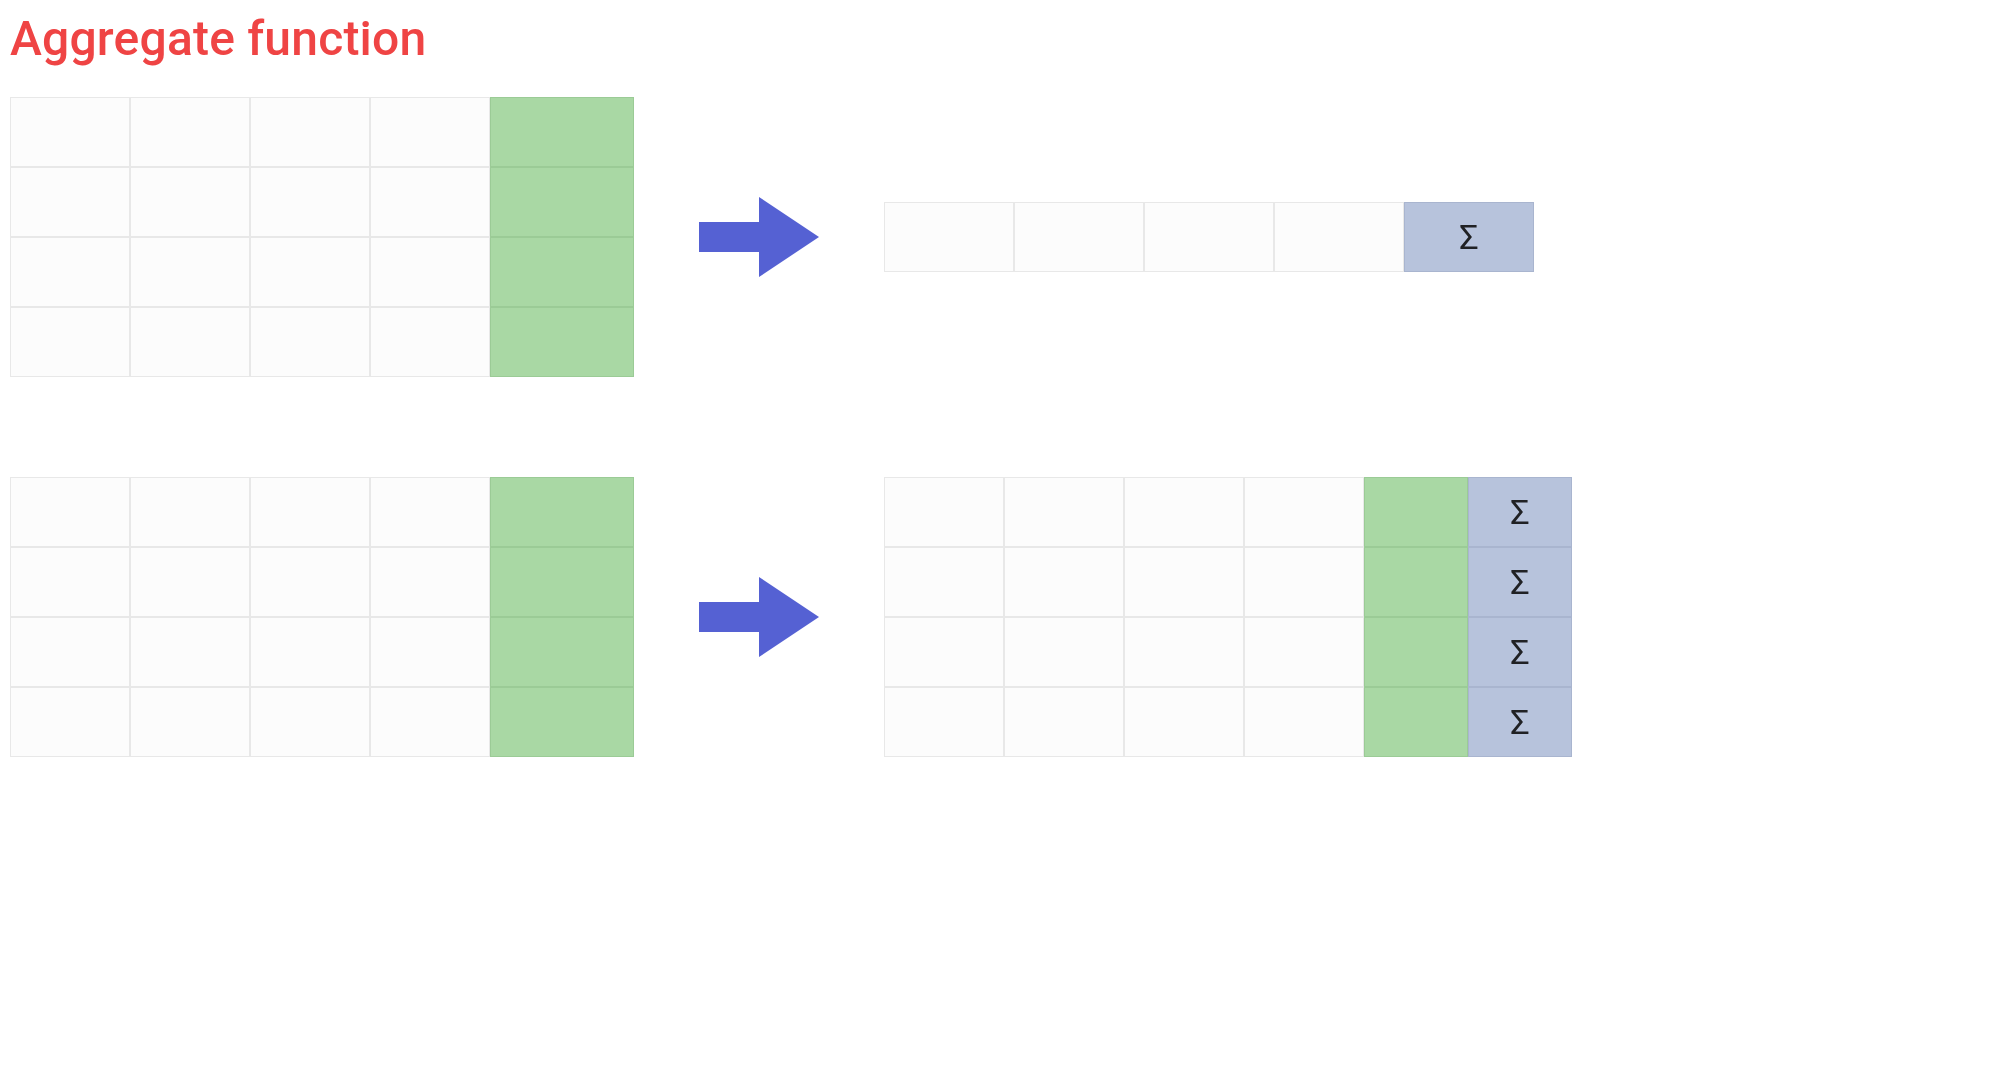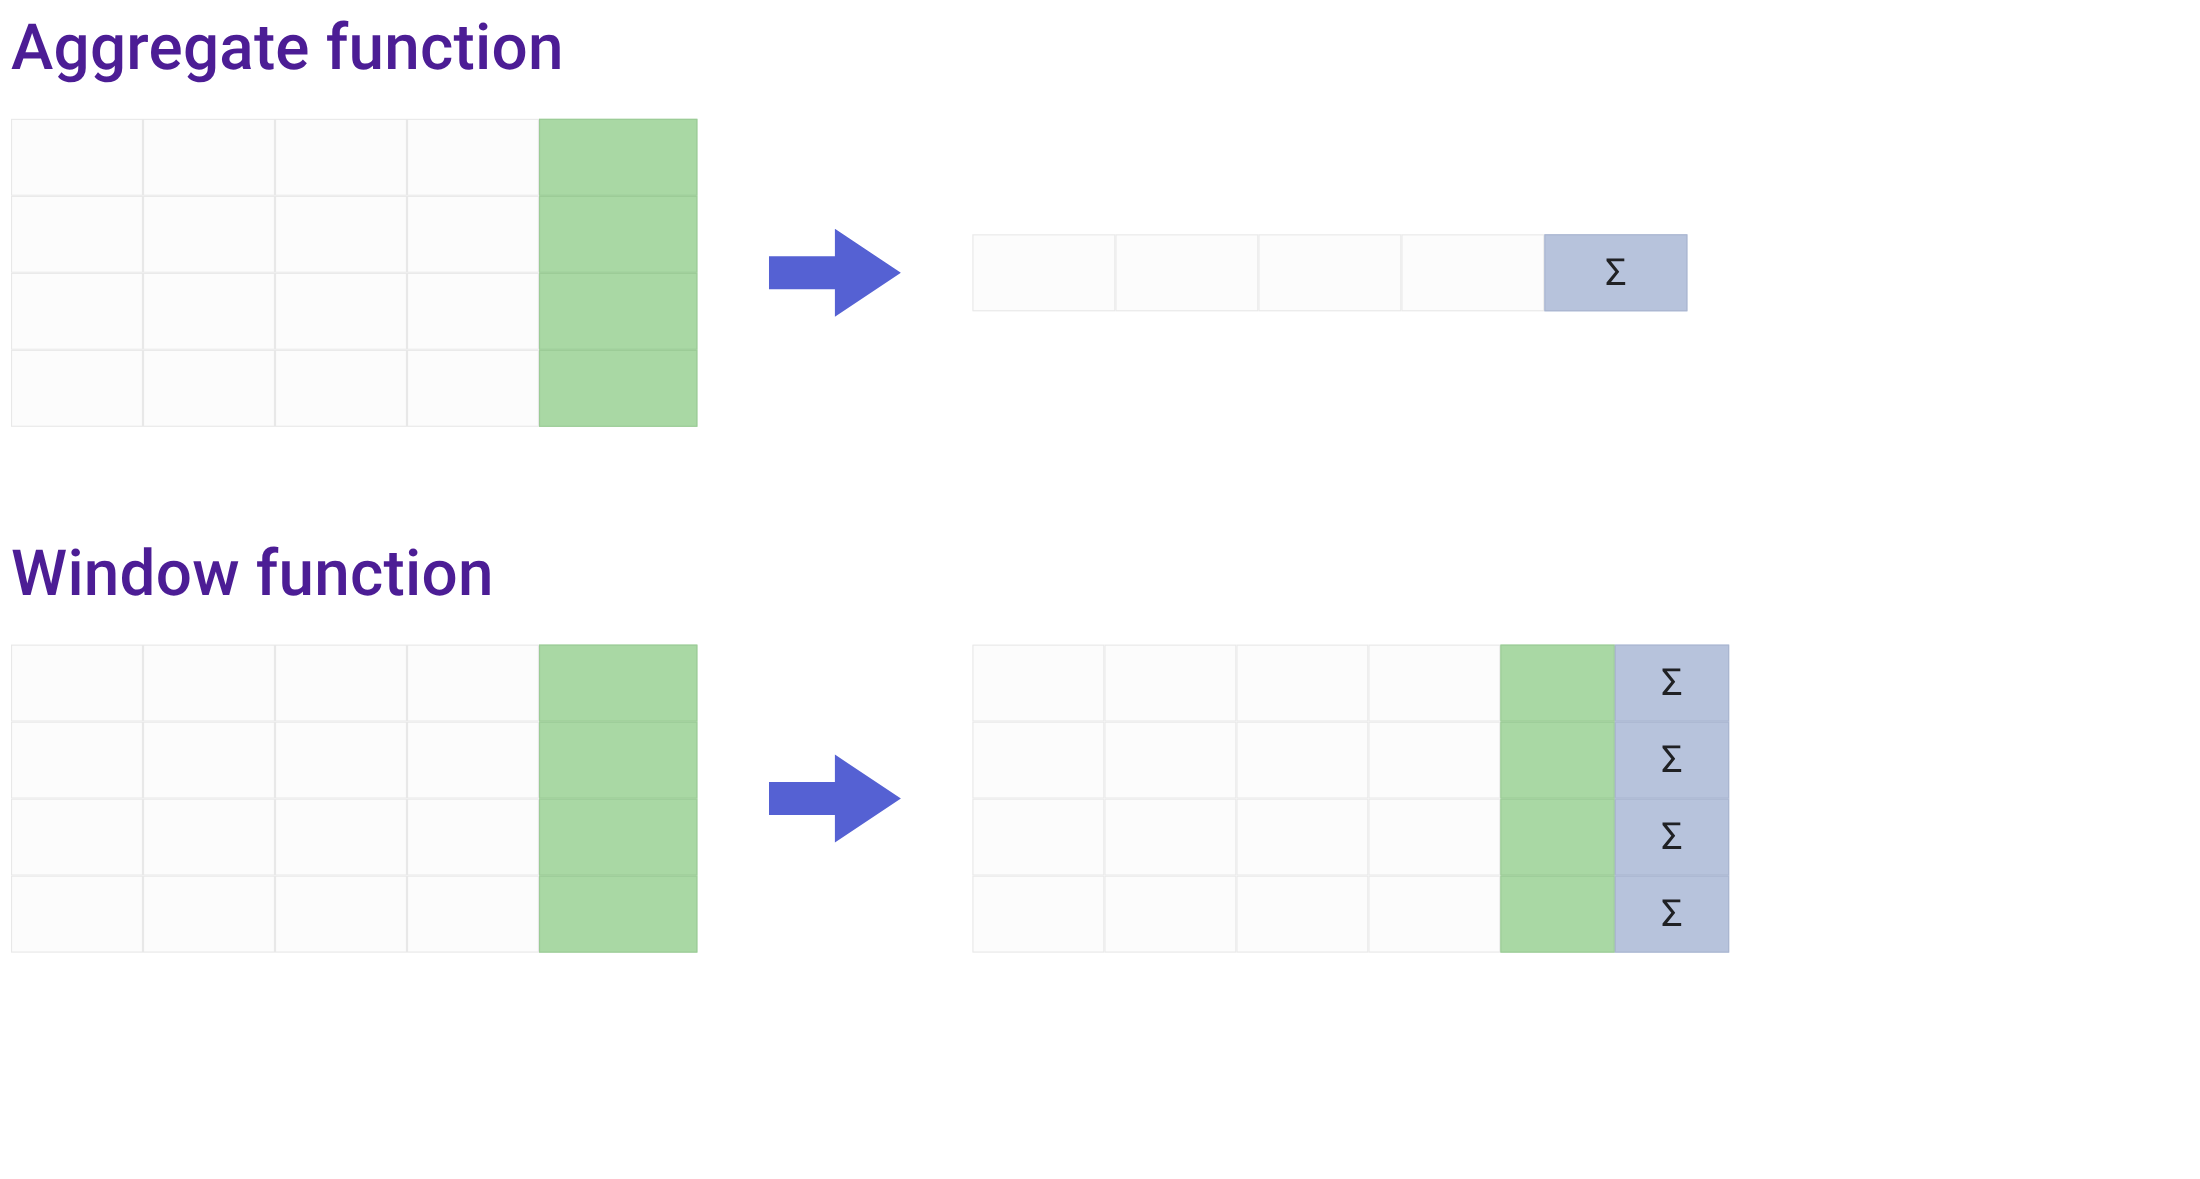--- a/index.html
+++ b/index.html
@@ -7,23 +7,23 @@
     margin: 0;
     padding: 10px;
     font-family: -apple-system, BlinkMacSystemFont, "Segoe UI", Roboto, Helvetica, Arial, sans-serif;
     background: #fff;
     width: 2000px;
   }
   .section {
     margin-bottom: 100px;
   }
   .heading {
-    font-size: 58px;
+    font-size: 48px;
     font-weight: 500;
-    color: #4c1d95;
+    color: #ef4444;
     margin-bottom: 30px;
     letter-spacing: 0.2px;
   }
   .row {
     display: flex;
     align-items: center;
     gap: 60px;
   }
   .table {
     display: flex;
@@ -103,21 +103,20 @@
         <div class="cell" style="width:130px"></div>
         <div class="cell" style="width:130px"></div>
         <div class="cell blue" style="width:130px">Σ</div>
       </div>
     </div>
 
   </div>
 </div>
 
 <div class="section">
-  <div class="heading">Window function</div>
   <div class="row">
 
     <div class="table">
       <div class="trow">
         <div class="cell" style="width:120px"></div>
         <div class="cell" style="width:120px"></div>
         <div class="cell" style="width:120px"></div>
         <div class="cell" style="width:120px"></div>
         <div class="cell green" style="width:144px"></div>
       </div>

